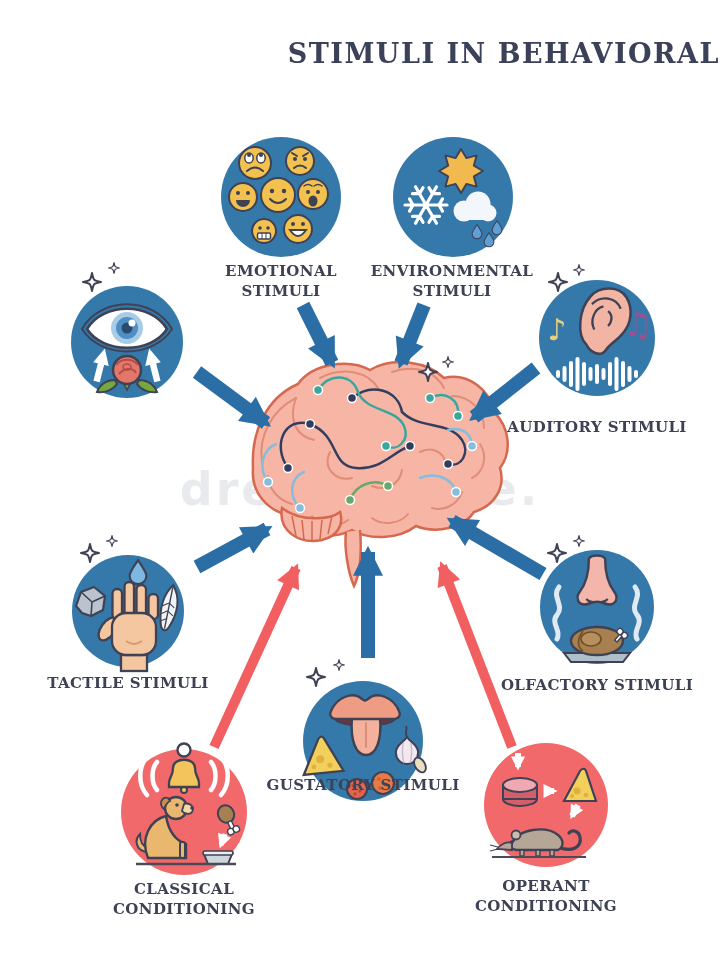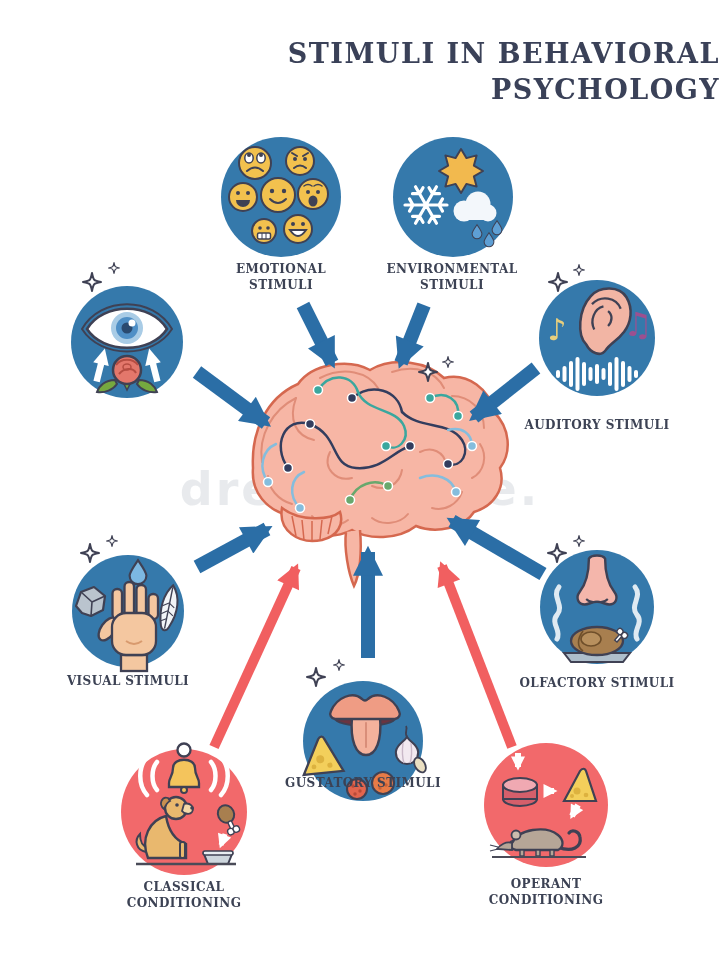--- a/index.html
+++ b/index.html
@@ -3,21 +3,21 @@
 <meta charset="utf-8">
 <style>
   html,body{margin:0;padding:0;background:#fff;}
   #stage{position:relative;width:720px;height:960px;background:#ffffff;overflow:hidden;
          font-family:"DejaVu Serif","Liberation Serif",serif;}
   #diagram-svg{position:absolute;left:0;top:0;z-index:2;}
   .ttl{position:absolute;z-index:3;left:0;top:36px;width:720px;text-align:right;
        color:#3a4158;font-weight:700;font-size:27px;letter-spacing:1.5px;line-height:1.35;}
   .ttl span{display:block;}
   .nlab{position:absolute;z-index:3;text-align:center;color:#3c4254;font-weight:700;
-        font-size:12px;letter-spacing:.4px;line-height:1.3;transform:translateX(-50%);white-space:nowrap;}
+        font-size:15px;letter-spacing:.4px;line-height:1.3;transform:translateX(-50%);white-space:nowrap;}
   .nlab span{display:block;}
   .wm{position:absolute;z-index:1;left:0;top:462px;width:720px;text-align:center;
       font-family:"DejaVu Sans","Liberation Sans",sans-serif;font-weight:700;font-size:46px;
       color:#8e9aa8;opacity:.20;letter-spacing:3px;}
   .ln{fill:none;stroke:#3f4154;stroke-width:2;stroke-linecap:round;}
   .ln15{fill:none;stroke:#3f4154;stroke-width:1.5;stroke-linecap:round;}
   .wln{fill:none;stroke:#ffffff;stroke-width:4.5;stroke-linecap:round;}
   .face{fill:#f2c14e;stroke:#3f4154;stroke-width:2;}
   .gyr{fill:none;stroke:#e08d78;stroke-width:2;stroke-linecap:round;}
   .cer{fill:none;stroke:#d5684f;stroke-width:1.5;}
@@ -25,21 +25,20 @@
 </style>
 </head>
 <body>
 
 <div id="stage">
 
   <div class="wm">dreamstime.</div>
 
   <div class="ttl">
     <span>STIMULI IN BEHAVIORAL</span>
-    <span>PSYCHOLOGY</span>
   </div>
 
   <svg id="diagram-svg" width="720" height="960" viewBox="0 0 720 960">
     <defs>
       <marker id="ah-blue" viewBox="0 0 12 12" refX="9.5" refY="6" markerWidth="32" markerHeight="30" markerUnits="userSpaceOnUse" orient="auto">
           <path d="M0 0 L12 6 L0 12 Z" fill="#2b6ea6"></path>
         </marker>
       <marker id="ah-red" viewBox="0 0 12 12" refX="9.5" refY="6" markerWidth="26" markerHeight="24" markerUnits="userSpaceOnUse" orient="auto">
           <path d="M0 0 L12 6 L0 12 Z" fill="#f15f60"></path>
         </marker>
@@ -437,21 +436,21 @@
       <span>STIMULI</span>
     </div>
   <div class="nlab" style="left:452px;top:262px">
       <span>ENVIRONMENTAL</span>
       <span>STIMULI</span>
     </div>
   <div class="nlab" style="left:597px;top:418px">
       <span>AUDITORY STIMULI</span>
     </div>
   <div class="nlab" style="left:128px;top:674px">
-      <span>VISUAL STIMULI</span>
+      <span>TACTILE STIMULI</span>
     </div>
   <div class="nlab" style="left:597px;top:676px">
       <span>OLFACTORY STIMULI</span>
     </div>
   <div class="nlab" style="left:363px;top:776px">
       <span>GUSTATORY STIMULI</span>
     </div>
   <div class="nlab" style="left:184px;top:880px">
       <span>CLASSICAL</span>
       <span>CONDITIONING</span>

